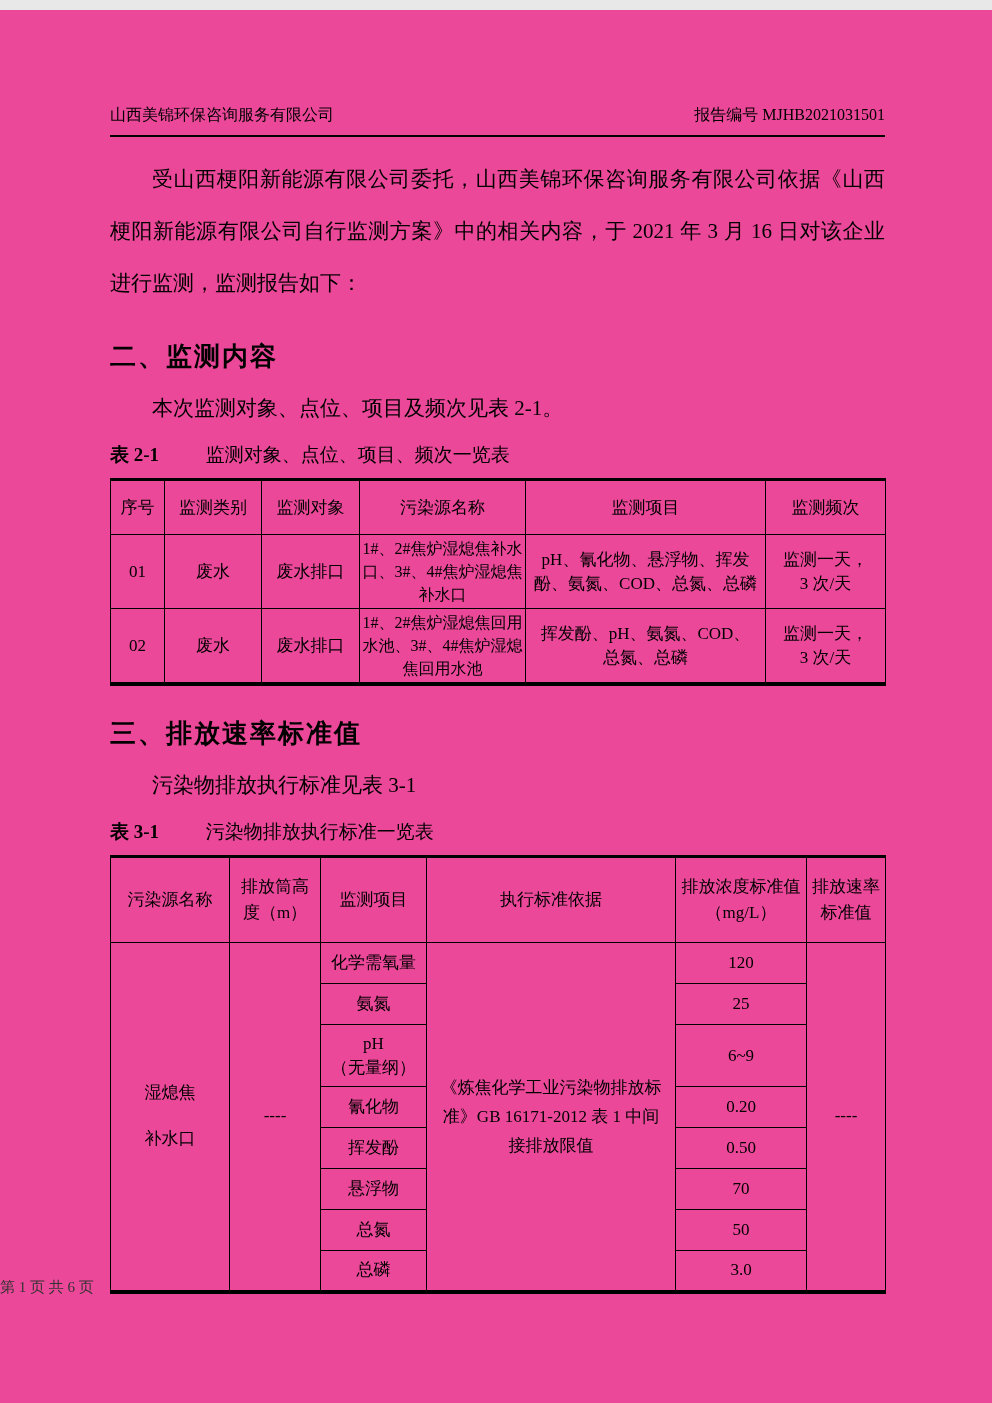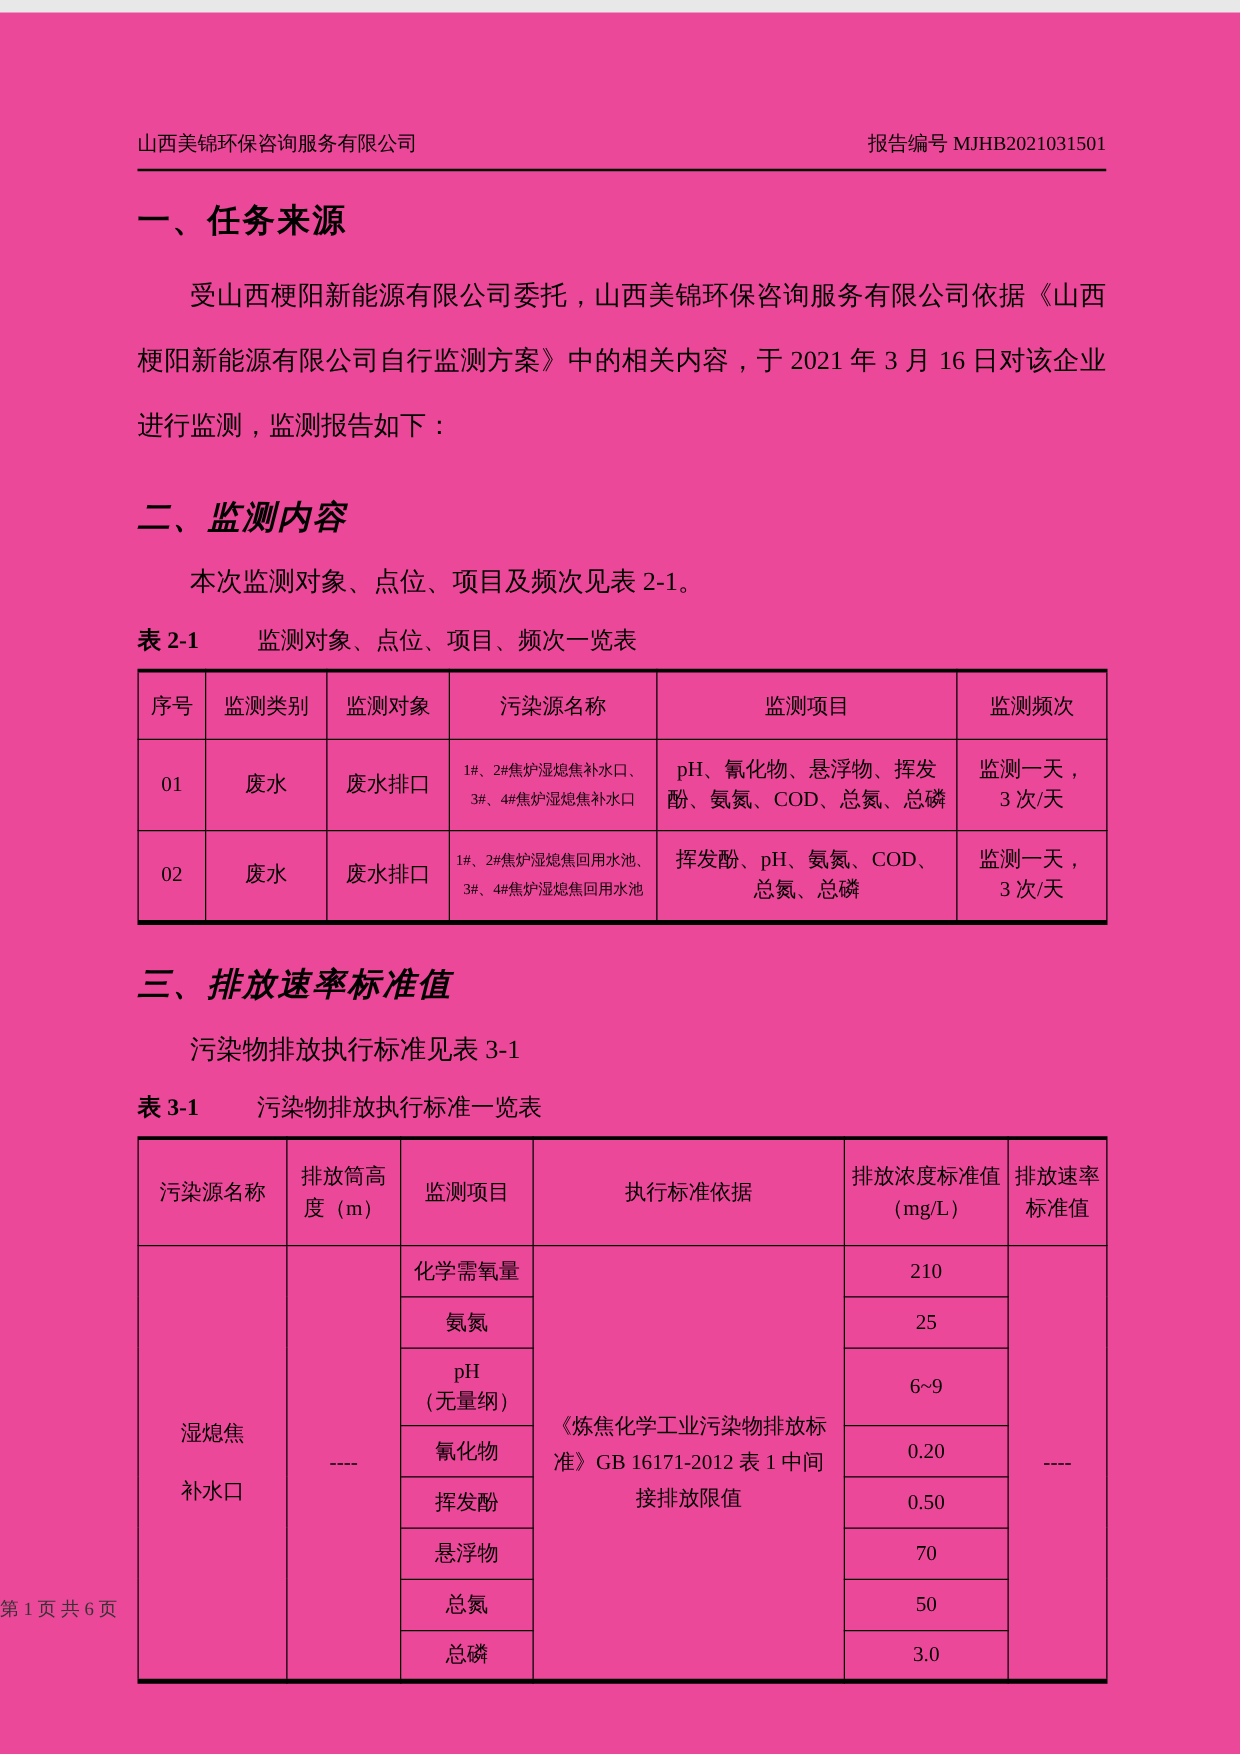--- a/index.html
+++ b/index.html
@@ -25,21 +25,21 @@
     border-bottom: 2px solid #000;
   }
   
   .sec-heading {
     font-family: "Liberation Sans", "DejaVu Sans", sans-serif;
     font-weight: bold;
     font-size: 26px;
     letter-spacing: 2px;
     margin-top: 22px;
   }
-  .sec-heading.h2 { margin-top: 30px; font-style: italic; }
+  .sec-heading.h2 { margin-top: 30px; }
   
   .body-para {
     font-size: 21px;
     line-height: 52px;
     text-align: justify;
     text-indent: 2em;
     margin-top: 16px;
   }
   .body-para.single { margin-top: 8px; }
   
@@ -61,21 +61,21 @@
   th, td {
     border: 1px solid #000;
     text-align: center;
     vertical-align: middle;
     font-weight: normal;
     padding: 2px 4px;
     line-height: 24px;
   }
   .t21 th { height: 55px; }
   .t21 td { height: 73px; }
-  .t21 .point-cell { font-size: 12px; line-height: 23px; padding: 2px 2px; }
+  .t21 .point-cell { font-size: 16px; line-height: 23px; padding: 2px 2px; }
   .t31 th { height: 86px; line-height: 26px; }
   .t31 td { height: 41px; }
   .t31 .row-ph td { height: 62px; }
   .t31 .merged-tall { line-height: 46px; }
   .t31 .basis-cell { line-height: 29px; padding: 2px 8px; }
   .preline { white-space: pre-line; }
   
   .doc-footer {
     position: absolute;
     left: 0;
@@ -89,21 +89,20 @@
 </head>
 <body>
 
 <div class="page">
 
   <header class="doc-header">
     <span>山西美锦环保咨询服务有限公司</span>
     <span>报告编号 MJHB2021031501</span>
   </header>
 
-  <div class="sec-heading">一、任务来源</div>
   <p class="body-para">受山西梗阳新能源有限公司委托，山西美锦环保咨询服务有限公司依据《山西梗阳新能源有限公司自行监测方案》中的相关内容，于 2021 年 3 月 16 日对该企业进行监测，监测报告如下：</p>
 
   <div class="sec-heading h2">二、监测内容</div>
   <p class="body-para single">本次监测对象、点位、项目及频次见表 2-1。</p>
 
   <div class="caption">
     <span class="cap-label">表 2-1</span>
     <span class="cap-title">监测对象、点位、项目、频次一览表</span>
   </div>
 
@@ -176,21 +175,21 @@
         <th>排放速率标准值</th>
       </tr>
     </thead>
     <tbody>
       <tr>
         <td rowspan="8" class="preline merged-tall">湿熄焦
 补水口</td>
         <td rowspan="8">----</td>
         <td>化学需氧量</td>
         <td rowspan="8" class="basis-cell">《炼焦化学工业污染物排放标准》GB 16171-2012 表 1 中间接排放限值</td>
-        <td>210</td>
+        <td>120</td>
         <td rowspan="8">----</td>
       </tr>
       <tr>
         <td>氨氮</td>
         <td>25</td>
       </tr>
       <tr class="row-ph">
         <td class="preline">pH
 （无量纲）</td>
         <td>6~9</td>

